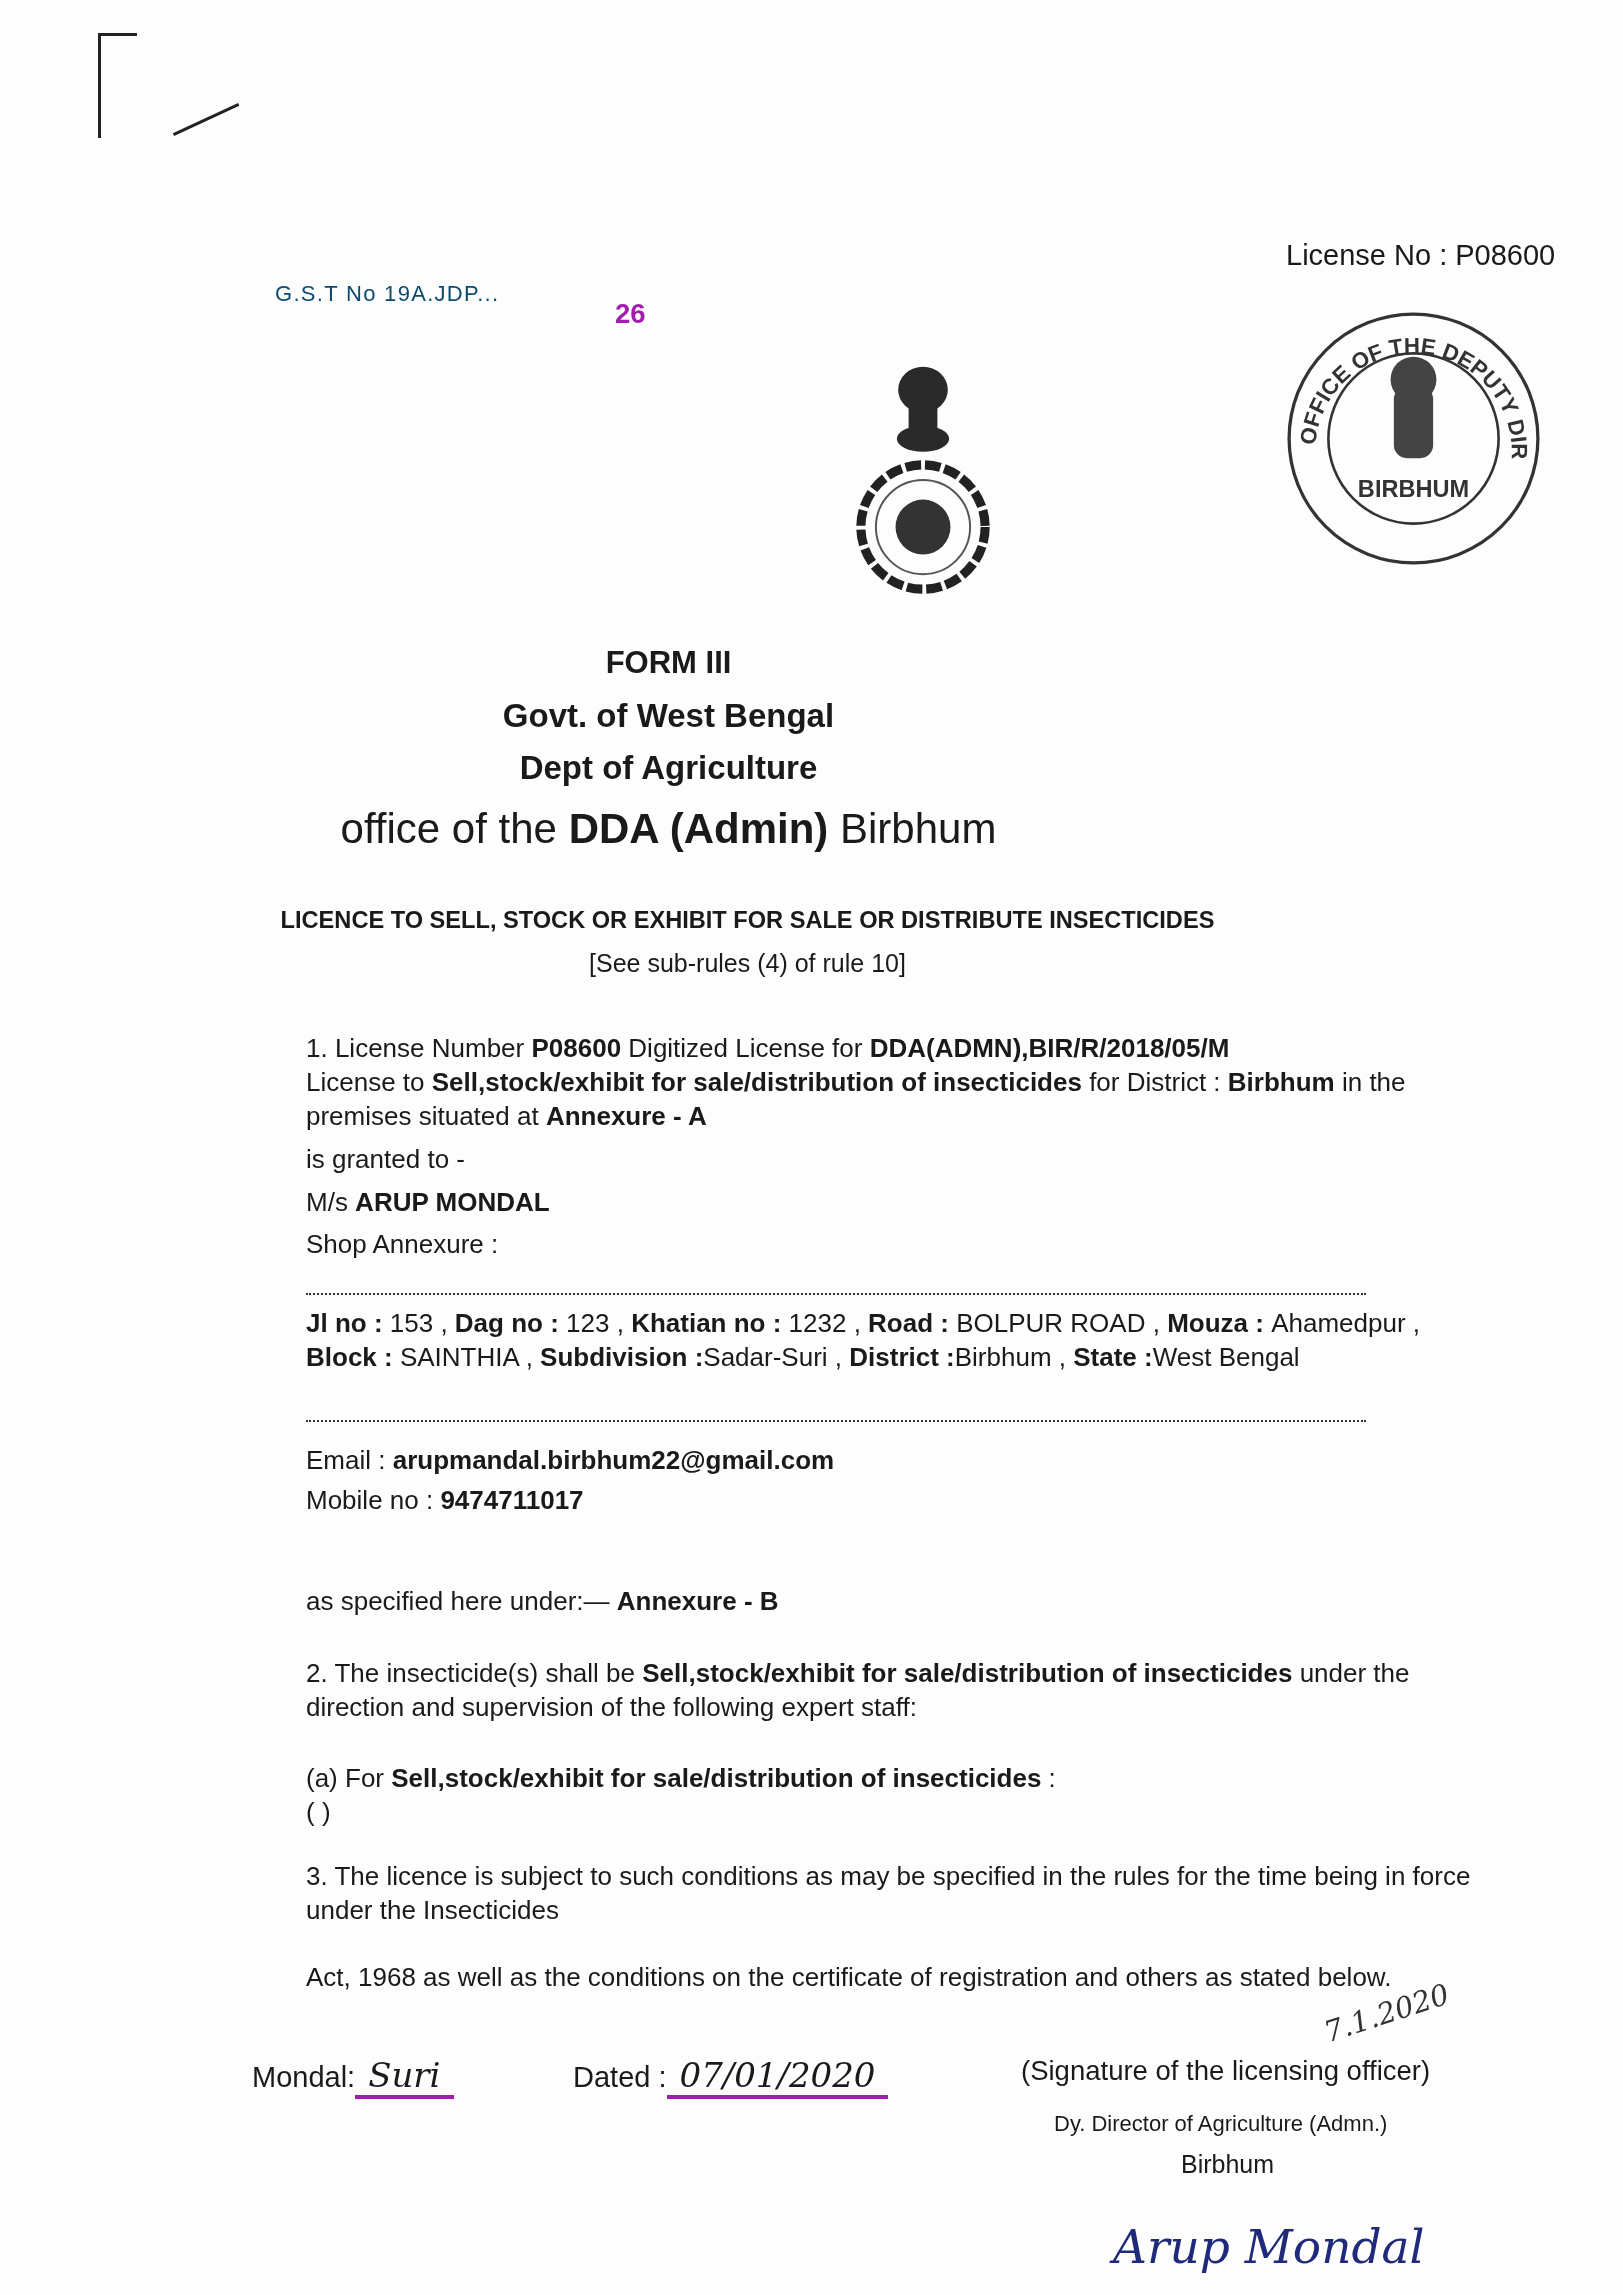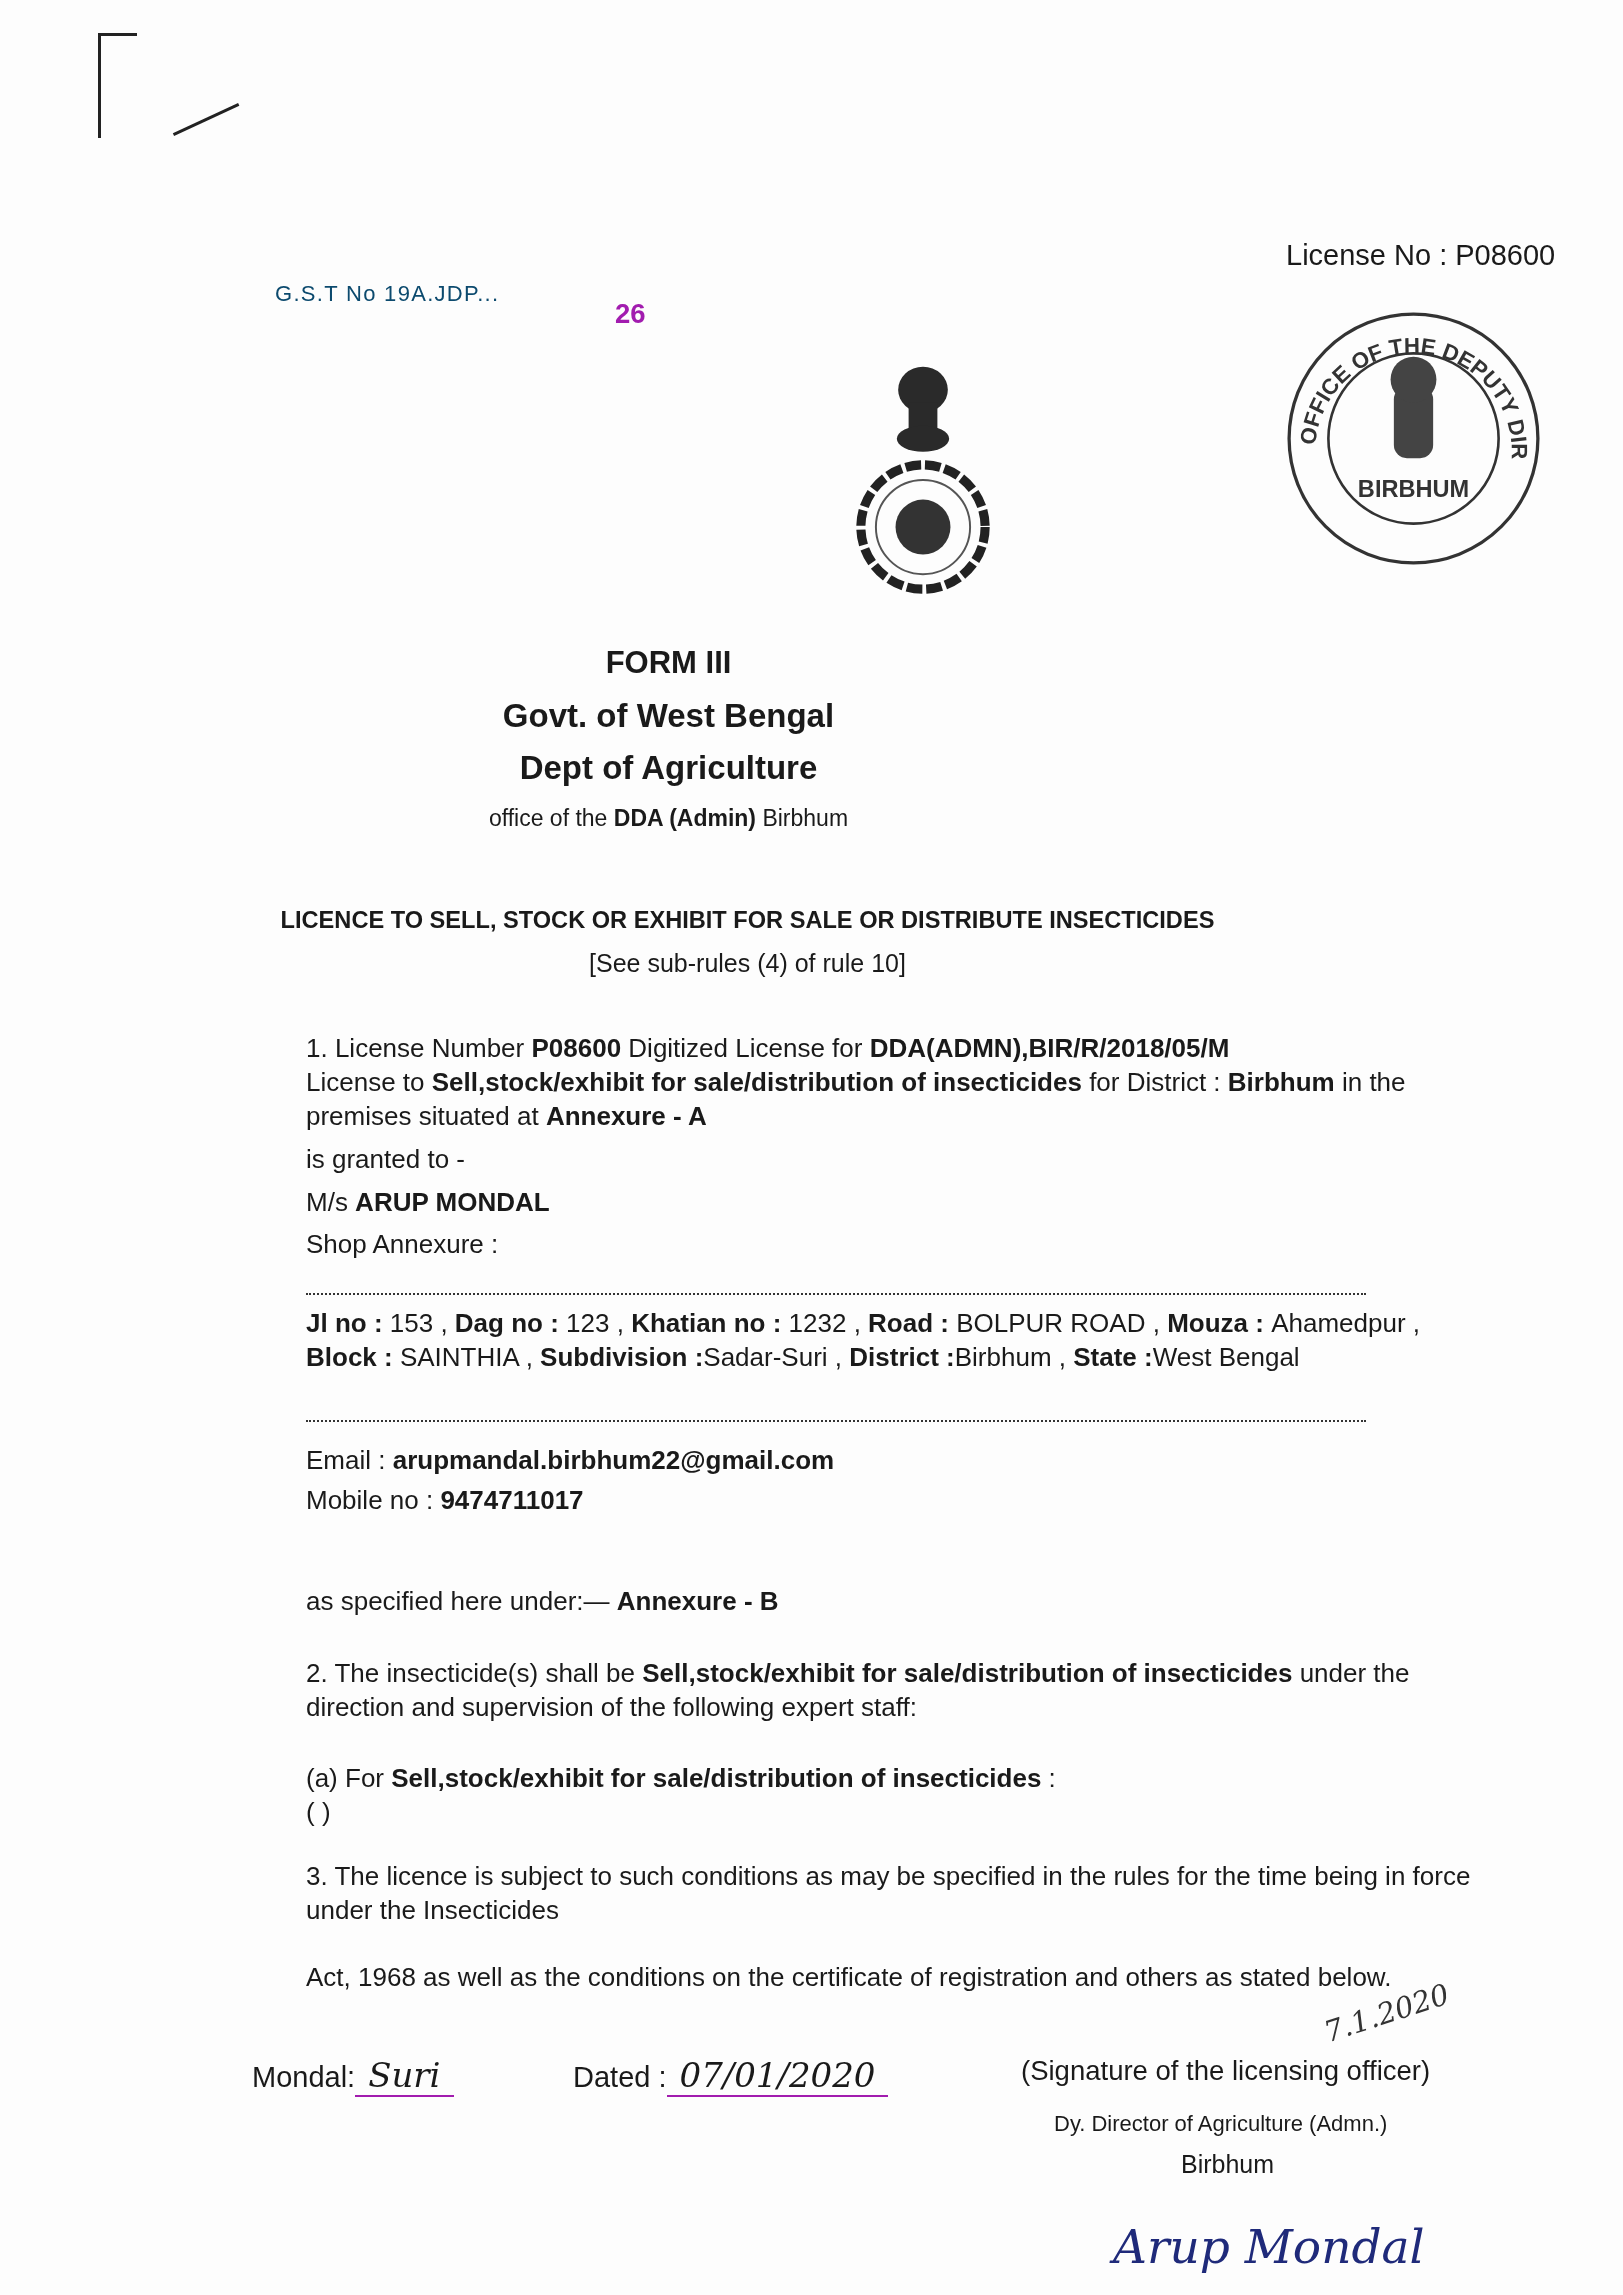--- a/index.html
+++ b/index.html
@@ -9,29 +9,29 @@
   .scan-line { position:absolute; background:#222; }
   .gst { left:275px; top:281px; font-size:22px; color:#0c4a6e; letter-spacing:1.3px; }
   .gst-num { left:615px; top:298px; font-size:27.5px; font-weight:bold; color:#a21caf; }
   .lic-top { left:1286px; top:239px; font-size:29px; }
   .stamp { left:1276px; top:301px; width:275px; height:275px; }
   .emblem { left:851px; top:357px; width:144px; height:242px; }
   .center { position:absolute; left:0; width:1337px; text-align:center; }
   .form { top:645px; font-size:31px; font-weight:bold; }
   .govt { top:697px; font-size:33px; font-weight:bold; }
   .dept { top:749px; font-size:33px; font-weight:bold; }
-  .office { top:805px; font-size:23px;text-align:center; }
+  .office { top:805px; font-size:42px;text-align:center; }
   .licence-title { top:907px; font-size:23.6px; font-weight:bold; left:79px; }
   .sub-rules { top:949px; font-size:25px; left:79px; }
   .body-text { position:absolute; left:306px; width:1191px; font-size:26px; line-height:34px; }
   b { font-weight:bold; }
   .dash { position:absolute; left:306px; width:1060px; border-top:2.6px dotted #333; height:0; }
   .sig-row { position:absolute; top:2055px; font-size:29px; }
   .hand { font-family:"DejaVu Serif", serif; font-style:italic; font-size:34px; }
-  .underline { display:inline-block; border-bottom:2px solid #a21caf; padding:0 13px; }
+  .underline { display:inline-block; border-bottom:4px solid #a21caf; padding:0 13px; }
 </style>
 </head>
 <body>
 
 <div class="scan-line" style="left:98px;top:33px;width:2.6px;height:105px;"></div>
 <div class="scan-line" style="left:98px;top:33px;width:39px;height:2.6px;"></div>
 <div class="scan-line" style="left:170px;top:118px;width:72px;height:2.6px;transform:rotate(-25deg);"></div>
 
 <div class="abs gst">G.S.T No 19A.JDP...</div>
 <div class="abs gst-num">26</div>

